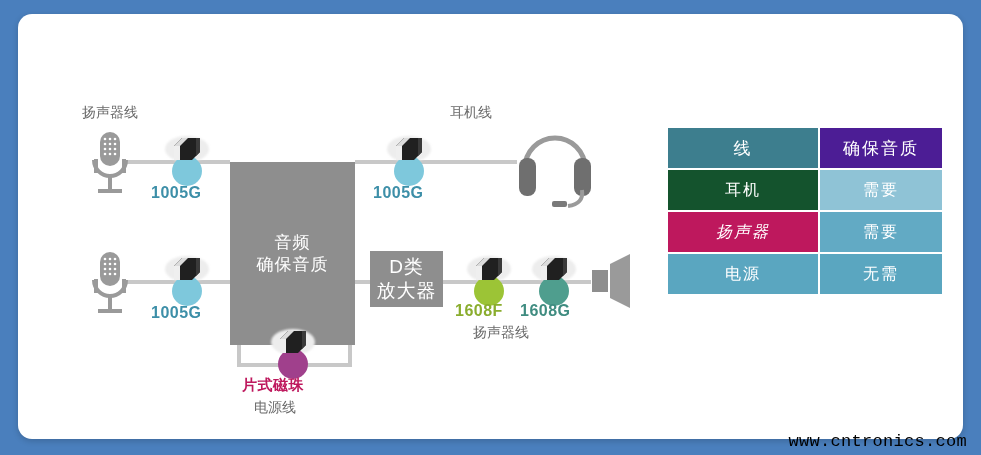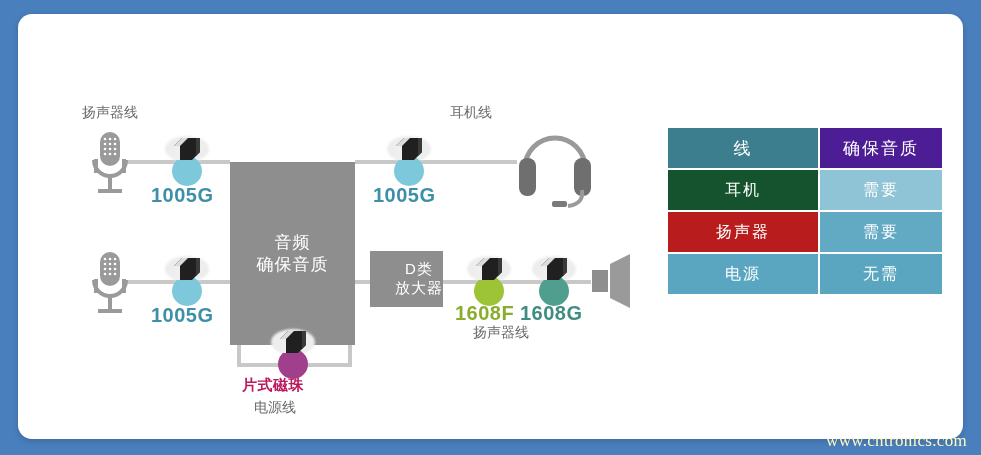--- a/index.html
+++ b/index.html
@@ -33,32 +33,32 @@
   .block{
     position:absolute;
     background:#8e8e8e;
     color:#ffffff;
     display:flex;align-items:center;justify-content:center;
     text-align:center;
     line-height:1.25;
     font-weight:400;
   }
   .block-codec{font-size:17px;letter-spacing:1px;margin-top:26px;}
-  .block-amp{font-size:15px;letter-spacing:1px;justify-content:flex-end;}
+  .block-amp{font-size:19px;letter-spacing:1px;}
 
   
   .lbl{
     position:absolute;
     color:#6a6a6a;
     font-size:14px;
     white-space:nowrap;
   }
   .part-label{
     position:absolute;
-    font-size:20px;
+    font-size:16px;
     font-weight:bold;
     white-space:nowrap;
     letter-spacing:.5px;
   }
 
   
   .comp{position:absolute;width:46px;height:54px;}
   .comp .dot{
     position:absolute;left:8px;top:22px;
     width:30px;height:30px;border-radius:50%;
@@ -86,23 +86,23 @@
     letter-spacing:2px;
     vertical-align:middle;
   }
   .tbl .th{font-size:17px;}
 
   
   .watermark{
     position:absolute;
     right:14px;bottom:4px;
     font-size:17px;
-    color:#fef9c3;
+    color:#000000;
     letter-spacing:.3px;
-    font-family:Liberation Serif, serif;
+    font-family:Liberation Mono, monospace;
   }
 </style>
 </head>
 <body>
 
 <div class="card">
   <div class="stage">
 
     <div class="wire wire-h abs" style="left:104px;top:146px;width:108px;"></div>
 
@@ -282,21 +282,21 @@
       <tbody>
         <tr>
           <td class="th" style="background:#3d7e8e;width:148px;">线</td>
           <td class="th" style="background:#4c1d95;width:120px;">确保音质</td>
         </tr>
         <tr>
           <td style="background:#14532d;">耳机</td>
           <td style="background:#8fc3d6;">需要</td>
         </tr>
         <tr>
-          <td style="background:#b91c1c;">扬声器</td>
+          <td style="background:#be185d;font-style:italic;">扬声器</td>
           <td style="background:#62aac4;">需要</td>
         </tr>
         <tr>
           <td style="background:#5aa6c0;">电源</td>
           <td style="background:#5aa6c0;">无需</td>
         </tr>
       </tbody>
     </table>
 
   </div>

